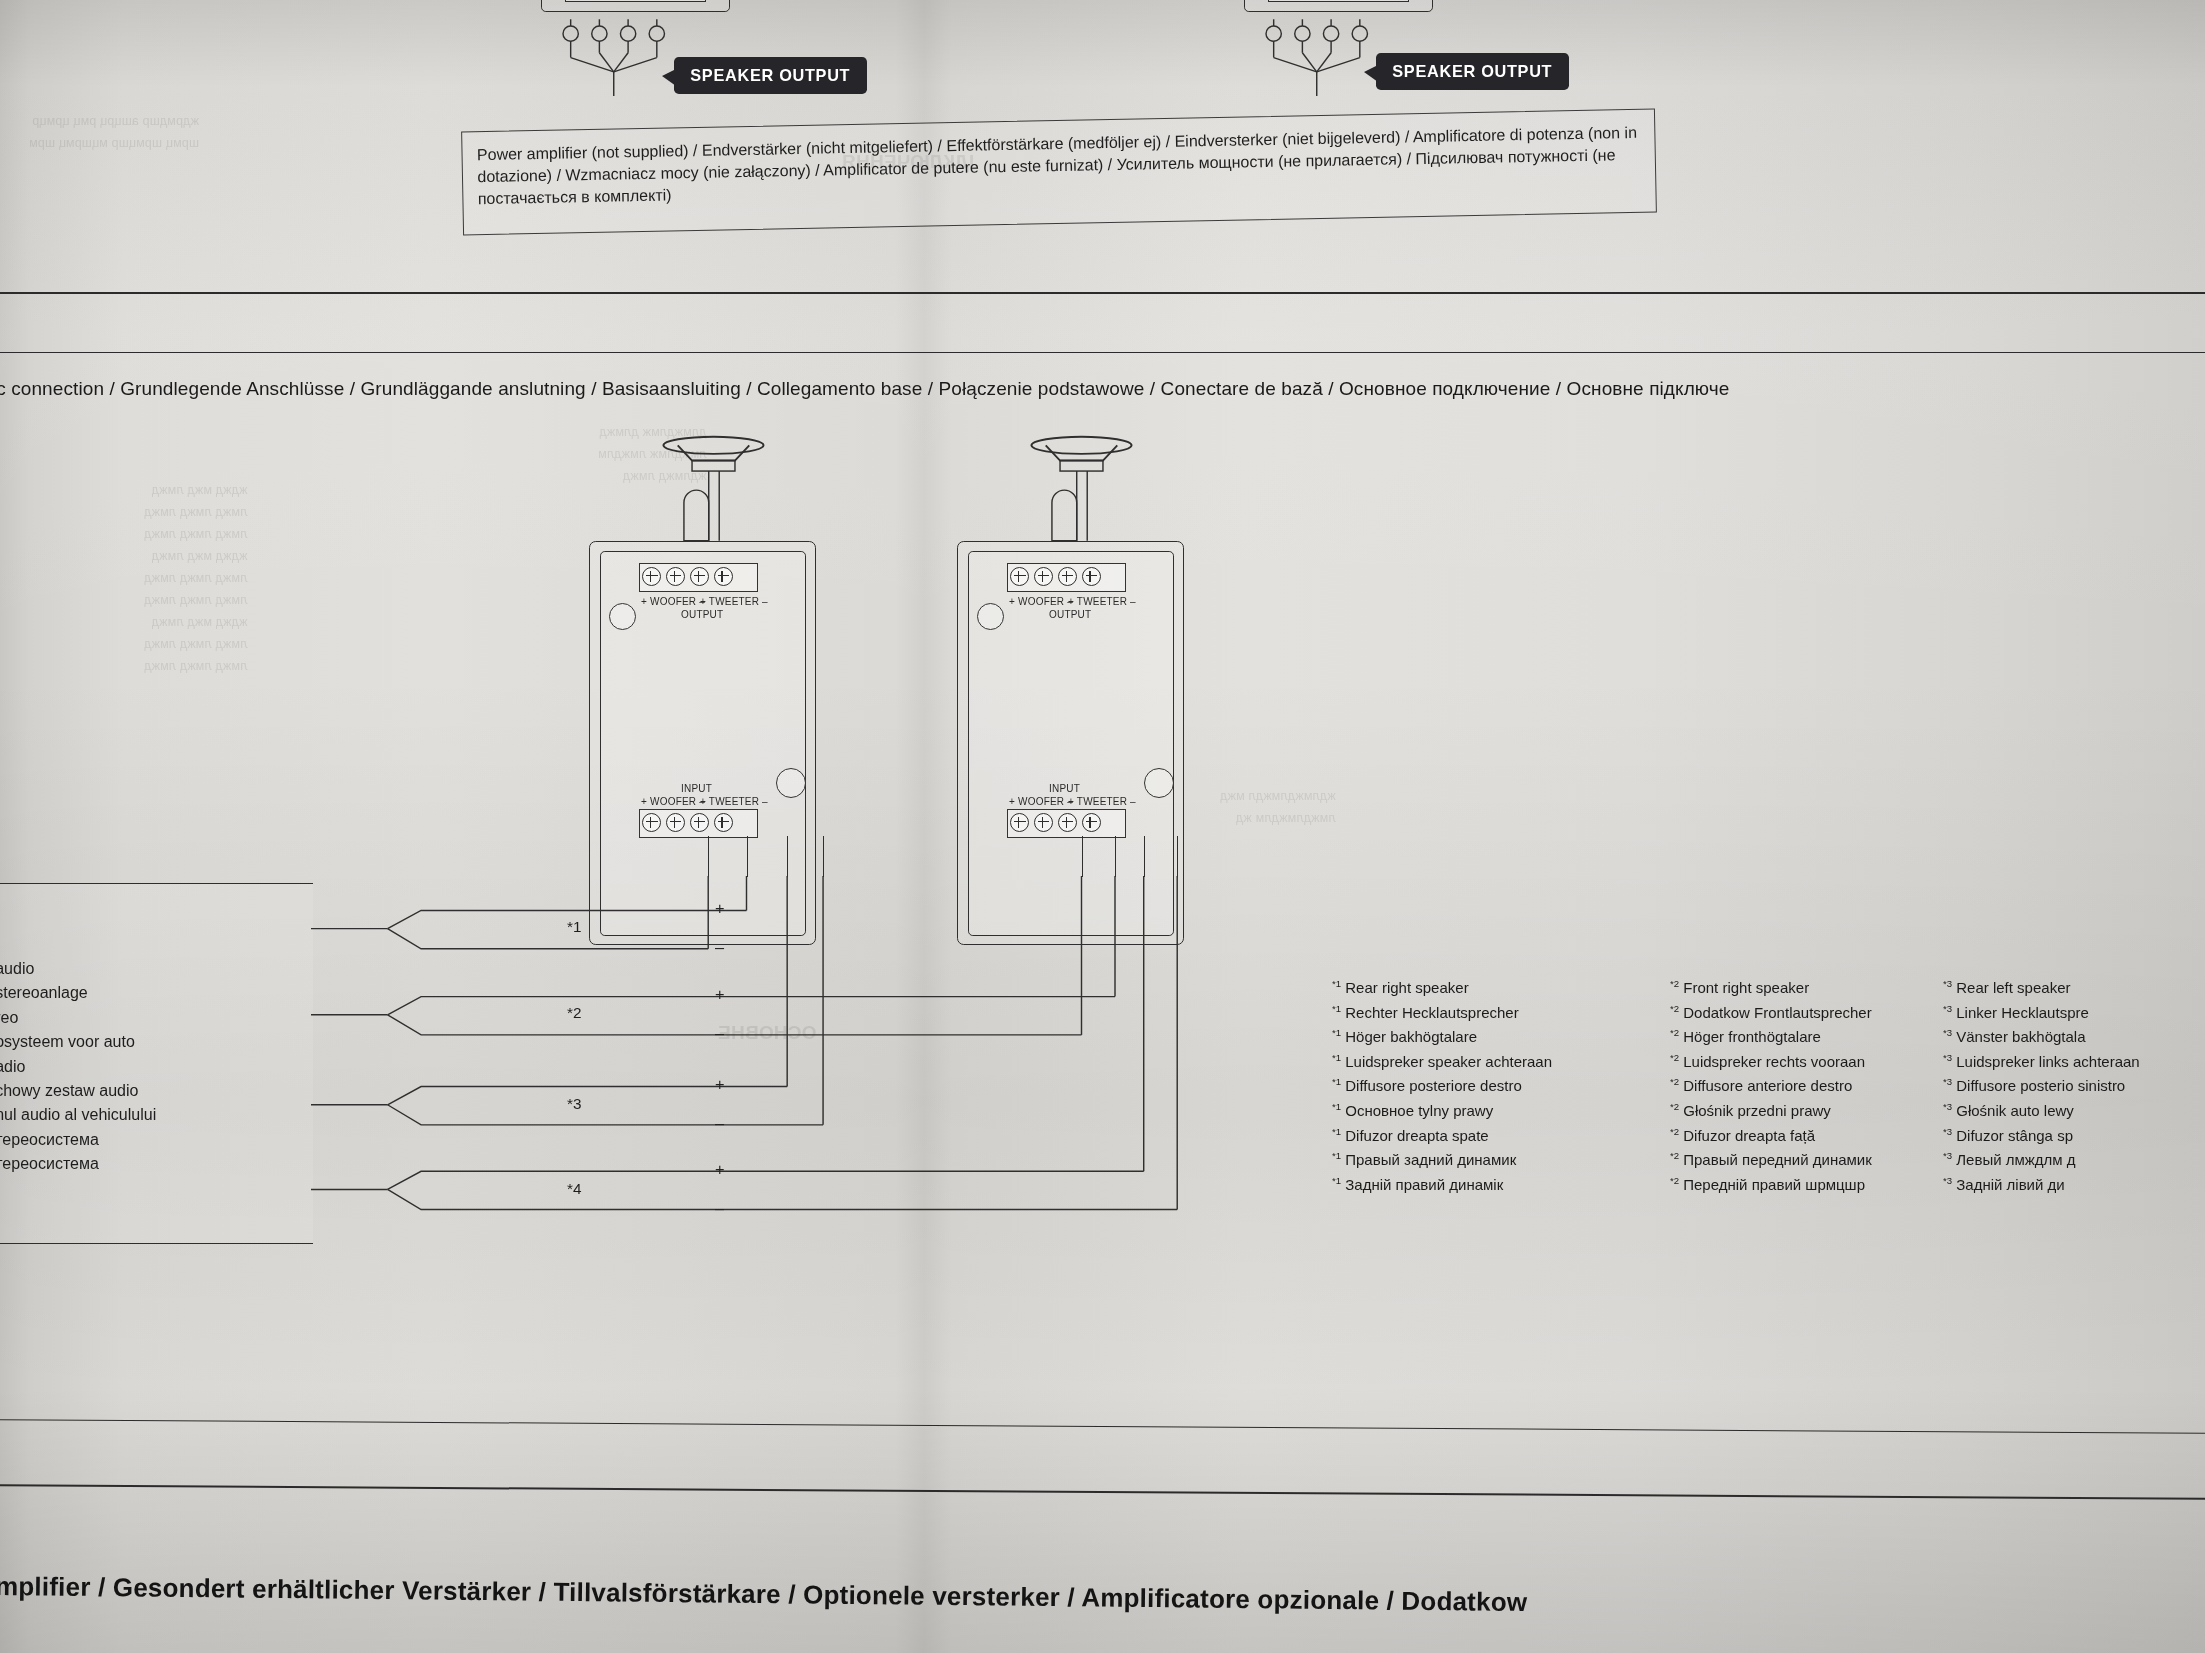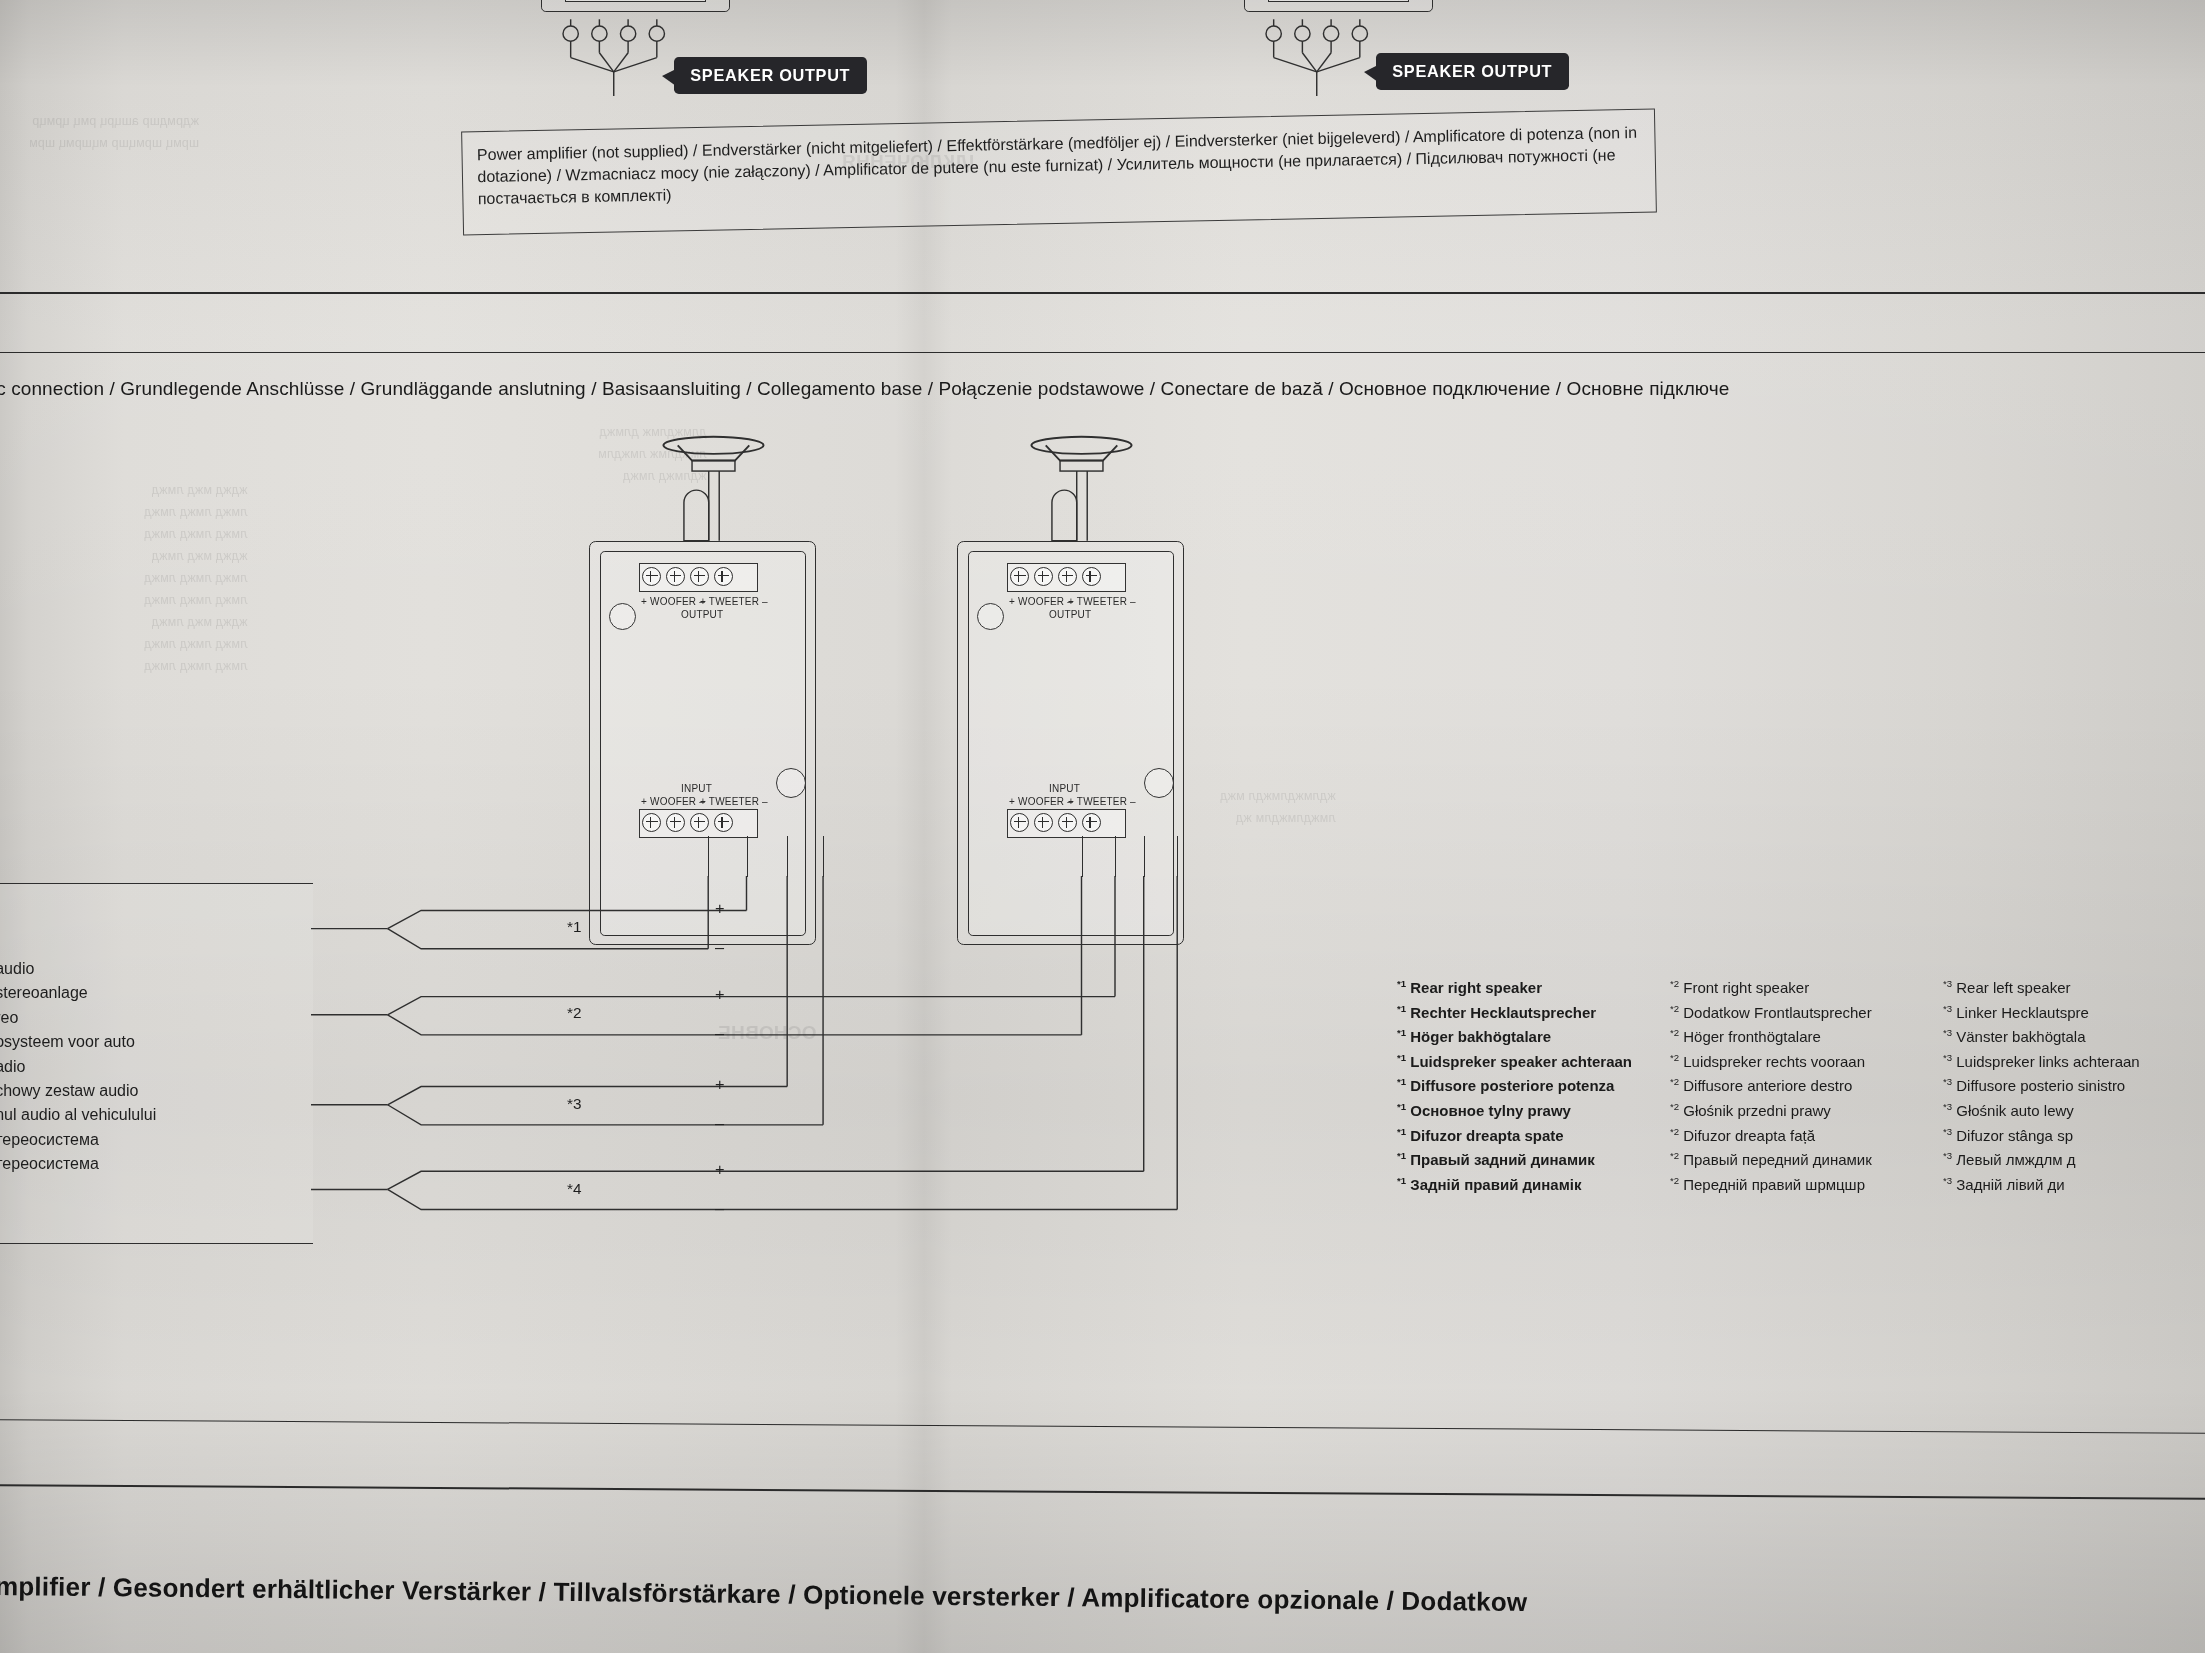--- a/index.html
+++ b/index.html
@@ -456,26 +456,26 @@
 <div class="plus" style="left:715px; top:1075px;">+</div>
 <div class="minus" style="left:715px; top:1114px;">–</div>
 <div class="plus" style="left:715px; top:1160px;">+</div>
 <div class="minus" style="left:715px; top:1199px;">–</div>
 
 <div class="refmark" style="left:567px; top:918px;">*1</div>
 <div class="refmark" style="left:567px; top:1004px;">*2</div>
 <div class="refmark" style="left:567px; top:1095px;">*3</div>
 <div class="refmark" style="left:567px; top:1180px;">*4</div>
 
-<div class="legend-col" style="left:1397px; top:974px; width:287px;font-weight:bold;">
+<div class="legend-col" style="left:1332px; top:974px; width:287px;">
   <div class="item"><sup>*1</sup> <span>Rear right speaker</span></div>
   <div class="item"><sup>*1</sup> <span>Rechter Hecklautsprecher</span></div>
   <div class="item"><sup>*1</sup> <span>Höger bakhögtalare</span></div>
   <div class="item"><sup>*1</sup> <span>Luidspreker speaker achteraan</span></div>
-  <div class="item"><sup>*1</sup> <span>Diffusore posteriore potenza</span></div>
+  <div class="item"><sup>*1</sup> <span>Diffusore posteriore destro</span></div>
   <div class="item"><sup>*1</sup> <span>Основное tylny prawy</span></div>
   <div class="item"><sup>*1</sup> <span>Difuzor dreapta spate</span></div>
   <div class="item"><sup>*1</sup> <span>Правый задний динамик</span></div>
   <div class="item"><sup>*1</sup> <span>Задній правий динамік</span></div>
 </div>
 
 <div class="legend-col" style="left:1670px; top:974px; width:287px;">
   <div class="item"><sup>*2</sup> <span>Front right speaker</span></div>
   <div class="item"><sup>*2</sup> <span>Dodatkow Frontlautsprecher</span></div>
   <div class="item"><sup>*2</sup> <span>Höger fronthögtalare</span></div>

